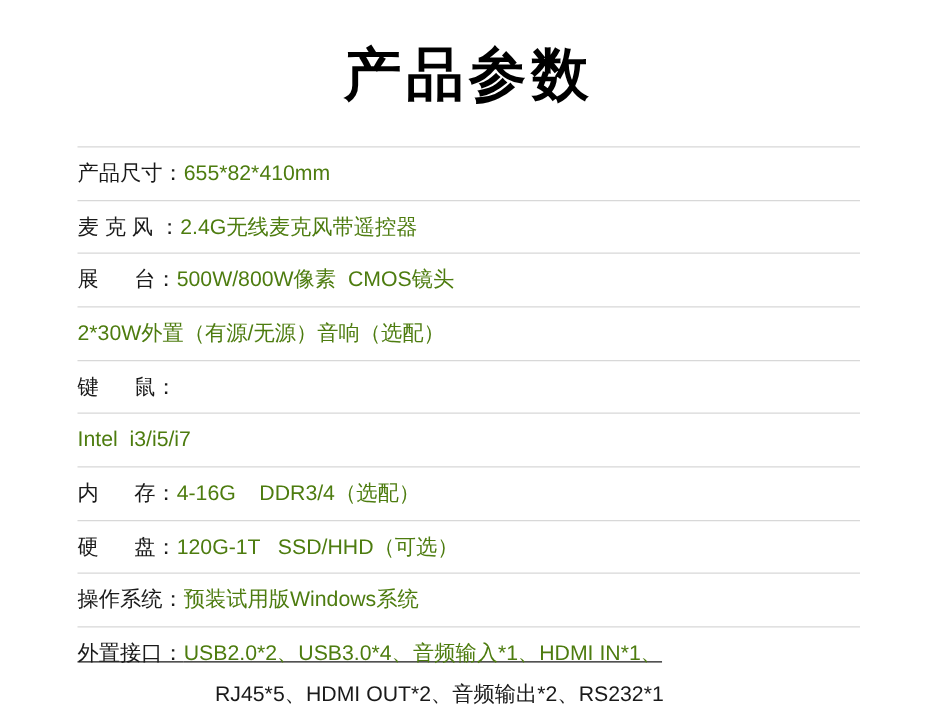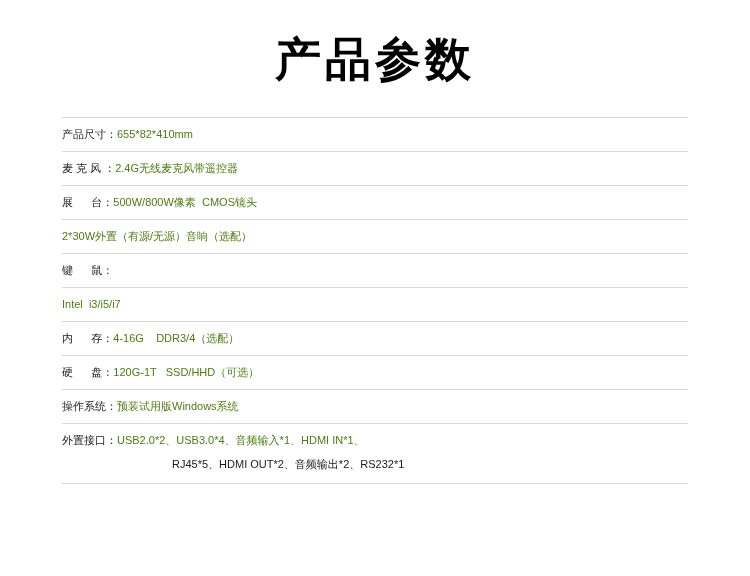--- a/index.html
+++ b/index.html
@@ -31,21 +31,21 @@
   }
   .spec-table {
     margin: 30px 62px 0 62px;
     width: 626px;
   }
   .spec-row {
     display: flex;
     align-items: flex-end;
     border-bottom: 1px solid #d8d8d8;
     padding: 9px 0 8px 0;
-    font-size: 11px;
+    font-size: 17px;
     line-height: 1.45;
   }
   .spec-row:first-child {
     border-top: 1px solid #d8d8d8;
   }
   .spec-label {
     flex: 0 0 auto;
     white-space: pre;
     color: #1a1a1a;
   }
@@ -53,20 +53,21 @@
     flex: 1 1 auto;
     color: #4d7c0f;
     white-space: pre-wrap;
   }
   .spec-row.wrap-row {
     display: block;
     padding-bottom: 10px;
   }
   .wrap-row .line1 {
     display: block;
+    text-decoration: underline;
   }
   .wrap-row .line2 {
     display: block;
     margin-top: 8px;
     padding-left: 110px;
   }
 </style>
 </head>
 <body>
 

